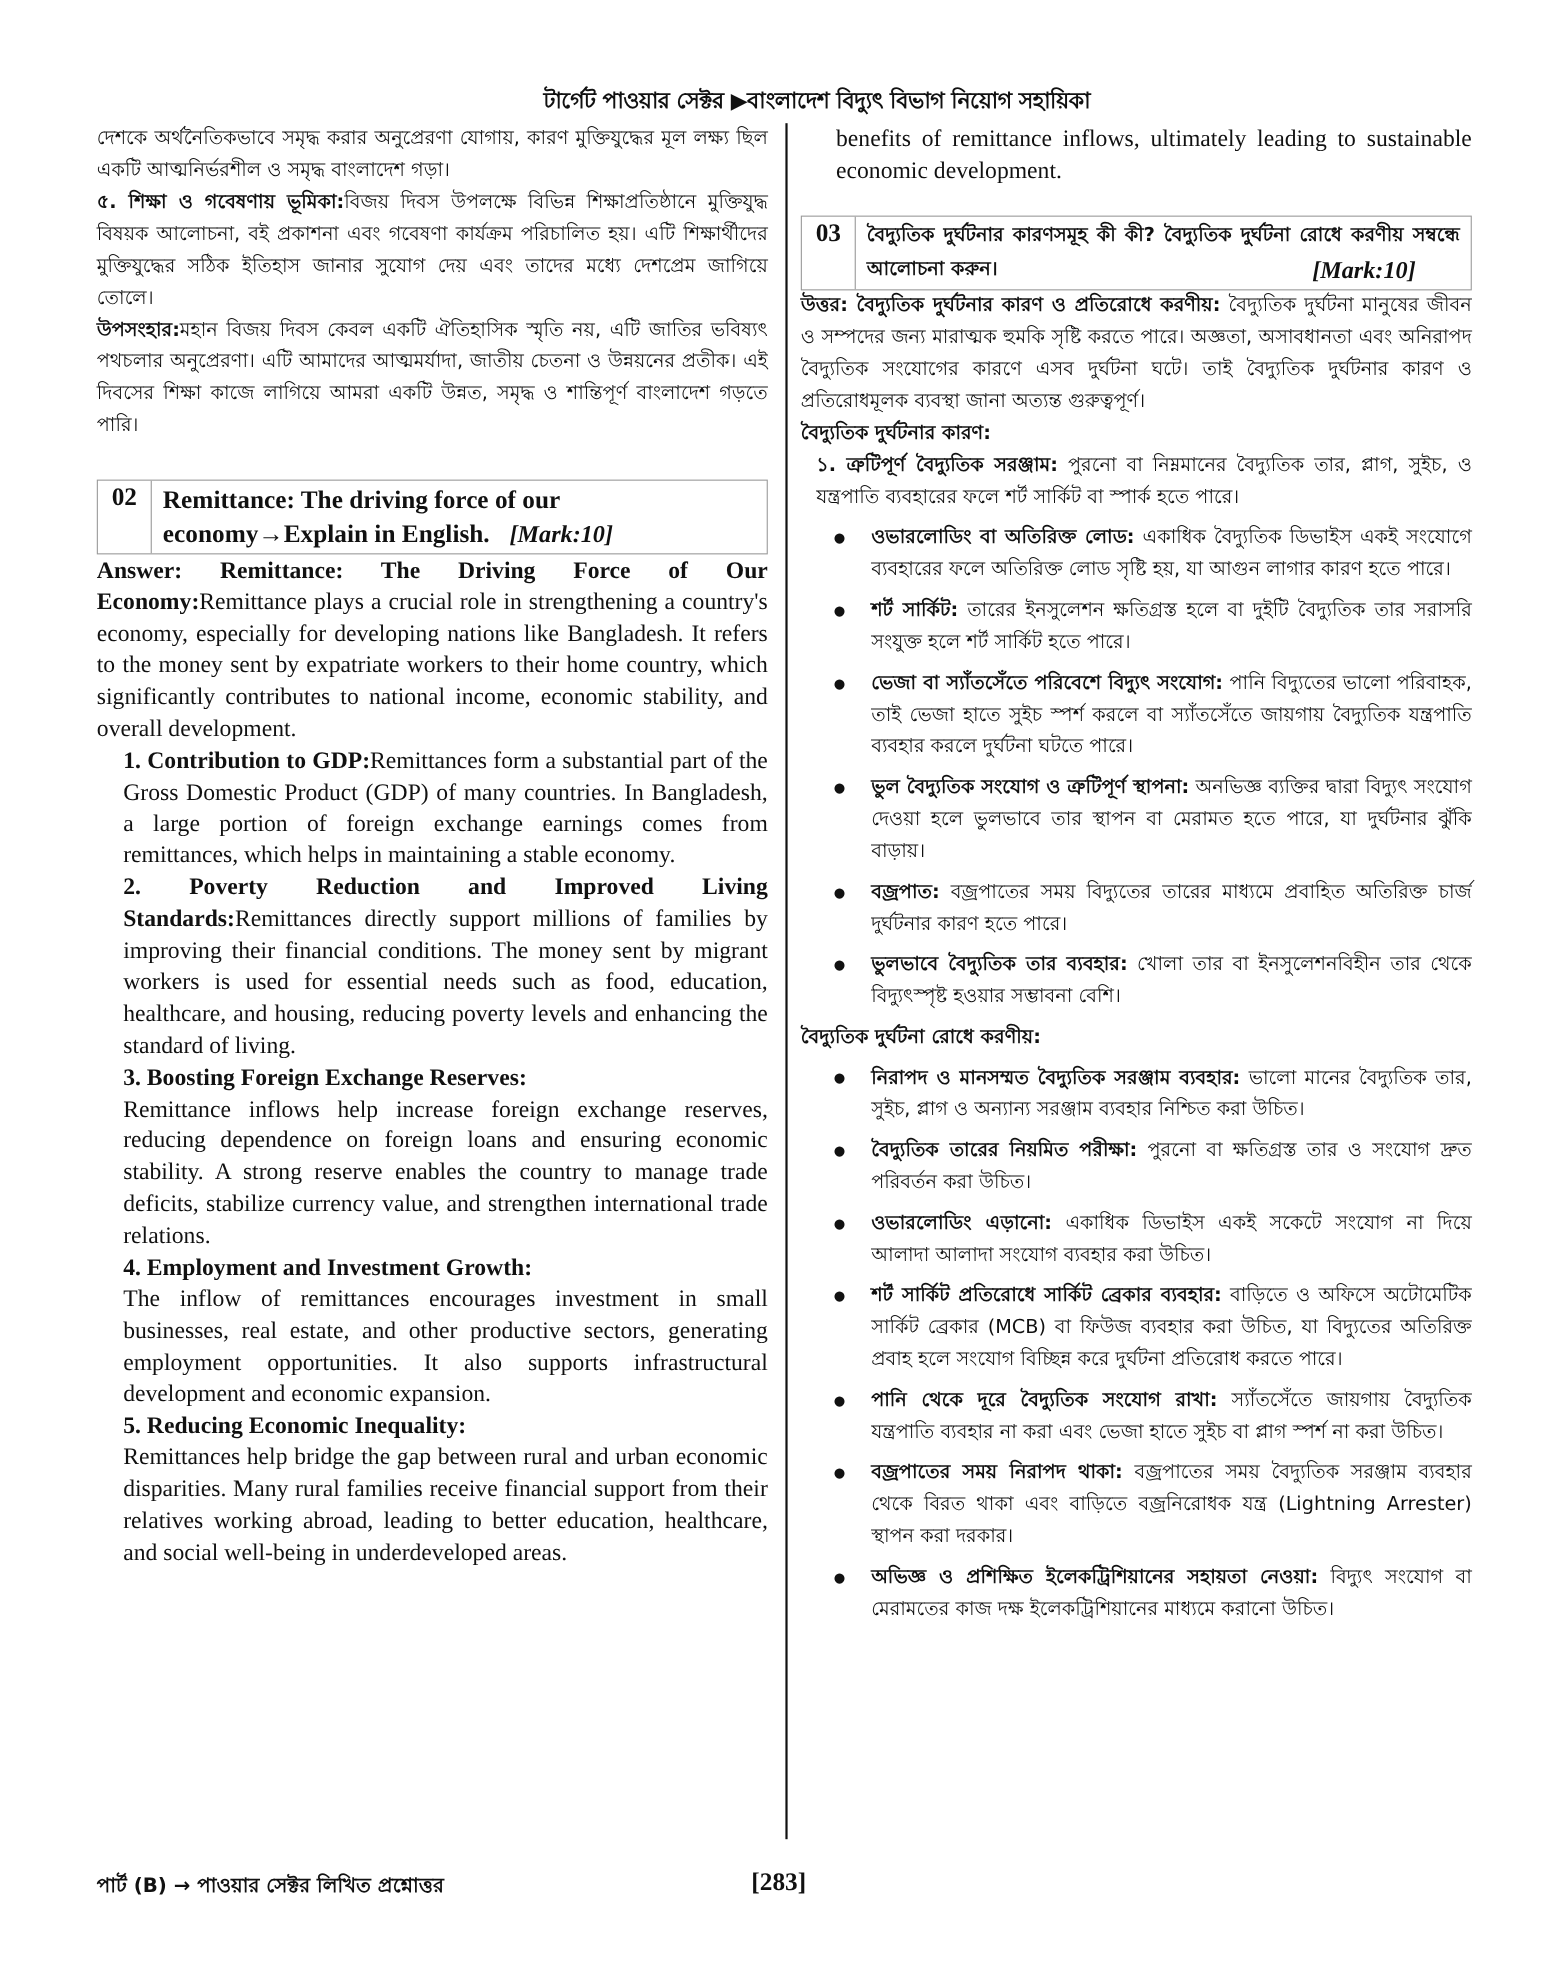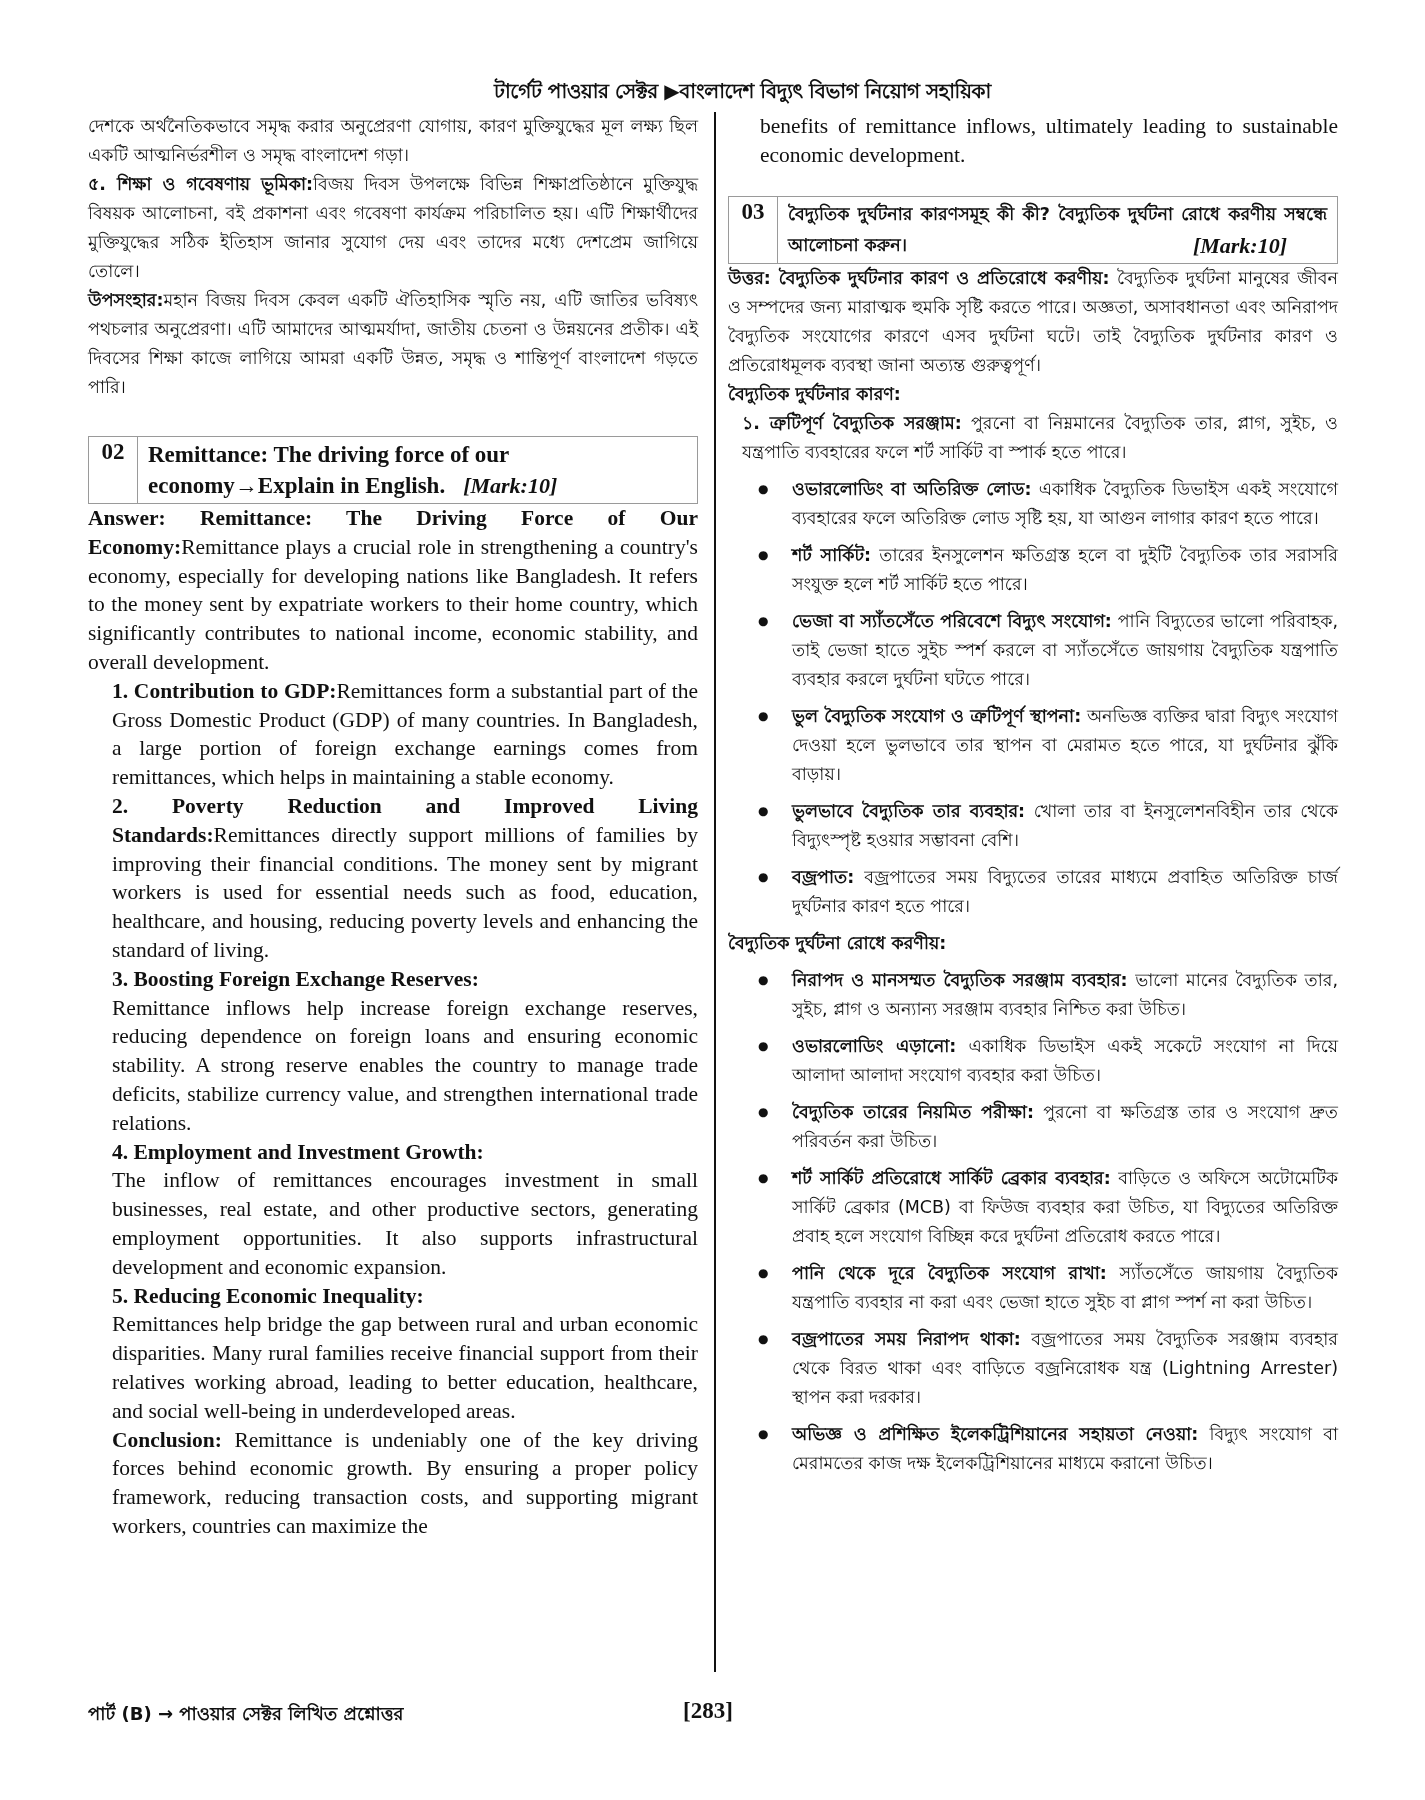--- a/index.html
+++ b/index.html
@@ -50,21 +50,20 @@
     </div>
   </div>
 
   <div class="en">
     <p><b>Answer: Remittance: The Driving Force of Our Economy:</b><span>Remittance plays a crucial role in strengthening a country's economy, especially for developing nations like Bangladesh. It refers to the money sent by expatriate workers to their home country, which significantly contributes to national income, economic stability, and overall development.</span></p>
     <p class="indent-sm" style="padding-left:24px"><b>1. Contribution to GDP:</b><span>Remittances form a substantial part of the Gross Domestic Product (GDP) of many countries. In Bangladesh, a large portion of foreign exchange earnings comes from remittances, which helps in maintaining a stable economy.</span></p>
     <p style="padding-left:24px"><b>2. Poverty Reduction and Improved Living Standards:</b><span>Remittances directly support millions of families by improving their financial conditions. The money sent by migrant workers is used for essential needs such as food, education, healthcare, and housing, reducing poverty levels and enhancing the standard of living.</span></p>
     <p style="padding-left:24px"><b>3. Boosting Foreign Exchange Reserves:</b><br><span>Remittance inflows help increase foreign exchange reserves, reducing dependence on foreign loans and ensuring economic stability. A strong reserve enables the country to manage trade deficits, stabilize currency value, and strengthen international trade relations.</span></p>
     <p style="padding-left:24px"><b>4. Employment and Investment Growth:</b><br><span>The inflow of remittances encourages investment in small businesses, real estate, and other productive sectors, generating employment opportunities. It also supports infrastructural development and economic expansion.</span></p>
     <p style="padding-left:24px"><b>5. Reducing Economic Inequality:</b><br><span>Remittances help bridge the gap between rural and urban economic disparities. Many rural families receive financial support from their relatives working abroad, leading to better education, healthcare, and social well-being in underdeveloped areas.</span></p>
-    <p style="padding-left:24px"><b>Conclusion:</b> <span>Remittance is undeniably one of the key driving forces behind economic growth. By ensuring a proper policy framework, reducing transaction costs, and supporting migrant workers, countries can maximize the</span></p>
   </div>
 </div>
 
 <div class="col col-right">
   <p class="en" style="padding-left:32px">benefits of remittance inflows, ultimately leading to sustainable economic development.</p>
 
   <div style="height:26px"></div>
 
   <div class="qbox">
     <div class="qnum">03</div>
@@ -76,28 +75,28 @@
 
   <div class="bn">
     <p><b>উত্তর: বৈদ্যুতিক দুর্ঘটনার কারণ ও প্রতিরোধে করণীয়:</b> <span>বৈদ্যুতিক দুর্ঘটনা মানুষের জীবন ও সম্পদের জন্য মারাত্মক হুমকি সৃষ্টি করতে পারে। অজ্ঞতা, অসাবধানতা এবং অনিরাপদ বৈদ্যুতিক সংযোগের কারণে এসব দুর্ঘটনা ঘটে। তাই বৈদ্যুতিক দুর্ঘটনার কারণ ও প্রতিরোধমূলক ব্যবস্থা জানা অত্যন্ত গুরুত্বপূর্ণ।</span></p>
     <p class="sub-head">বৈদ্যুতিক দুর্ঘটনার কারণ:</p>
     <p style="padding-left:14px"><b>১. ত্রুটিপূর্ণ বৈদ্যুতিক সরঞ্জাম:</b> <span>পুরনো বা নিম্নমানের বৈদ্যুতিক তার, প্লাগ, সুইচ, ও যন্ত্রপাতি ব্যবহারের ফলে শর্ট সার্কিট বা স্পার্ক হতে পারে।</span></p>
     <ul class="bul" style="margin-top:8px">
       <li><b>ওভারলোডিং বা অতিরিক্ত লোড:</b> <span>একাধিক বৈদ্যুতিক ডিভাইস একই সংযোগে ব্যবহারের ফলে অতিরিক্ত লোড সৃষ্টি হয়, যা আগুন লাগার কারণ হতে পারে।</span></li>
       <li><b>শর্ট সার্কিট:</b> <span>তারের ইনসুলেশন ক্ষতিগ্রস্ত হলে বা দুইটি বৈদ্যুতিক তার সরাসরি সংযুক্ত হলে শর্ট সার্কিট হতে পারে।</span></li>
       <li><b>ভেজা বা স্যাঁতসেঁতে পরিবেশে বিদ্যুৎ সংযোগ:</b> <span>পানি বিদ্যুতের ভালো পরিবাহক, তাই ভেজা হাতে সুইচ স্পর্শ করলে বা স্যাঁতসেঁতে জায়গায় বৈদ্যুতিক যন্ত্রপাতি ব্যবহার করলে দুর্ঘটনা ঘটতে পারে।</span></li>
       <li><b>ভুল বৈদ্যুতিক সংযোগ ও ত্রুটিপূর্ণ স্থাপনা:</b> <span>অনভিজ্ঞ ব্যক্তির দ্বারা বিদ্যুৎ সংযোগ দেওয়া হলে ভুলভাবে তার স্থাপন বা মেরামত হতে পারে, যা দুর্ঘটনার ঝুঁকি বাড়ায়।</span></li>
+      <li><b>বজ্রপাত:</b> <span>বজ্রপাতের সময় বিদ্যুতের তারের মাধ্যমে প্রবাহিত অতিরিক্ত চার্জ দুর্ঘটনার কারণ হতে পারে।</span></li>
       <li><b>ভুলভাবে বৈদ্যুতিক তার ব্যবহার:</b> <span>খোলা তার বা ইনসুলেশনবিহীন তার থেকে বিদ্যুৎস্পৃষ্ট হওয়ার সম্ভাবনা বেশি।</span></li>
-      <li><b>বজ্রপাত:</b> <span>বজ্রপাতের সময় বিদ্যুতের তারের মাধ্যমে প্রবাহিত অতিরিক্ত চার্জ দুর্ঘটনার কারণ হতে পারে।</span></li>
     </ul>
     <p class="sub-head">বৈদ্যুতিক দুর্ঘটনা রোধে করণীয়:</p>
     <ul class="bul" style="margin-top:8px">
       <li><b>নিরাপদ ও মানসম্মত বৈদ্যুতিক সরঞ্জাম ব্যবহার:</b> <span>ভালো মানের বৈদ্যুতিক তার, সুইচ, প্লাগ ও অন্যান্য সরঞ্জাম ব্যবহার নিশ্চিত করা উচিত।</span></li>
+      <li><b>বৈদ্যুতিক তারের নিয়মিত পরীক্ষা:</b> <span>পুরনো বা ক্ষতিগ্রস্ত তার ও সংযোগ দ্রুত পরিবর্তন করা উচিত।</span></li>
       <li><b>ওভারলোডিং এড়ানো:</b> <span>একাধিক ডিভাইস একই সকেটে সংযোগ না দিয়ে আলাদা আলাদা সংযোগ ব্যবহার করা উচিত।</span></li>
-      <li><b>বৈদ্যুতিক তারের নিয়মিত পরীক্ষা:</b> <span>পুরনো বা ক্ষতিগ্রস্ত তার ও সংযোগ দ্রুত পরিবর্তন করা উচিত।</span></li>
       <li><b>শর্ট সার্কিট প্রতিরোধে সার্কিট ব্রেকার ব্যবহার:</b> <span>বাড়িতে ও অফিসে অটোমেটিক সার্কিট ব্রেকার (MCB) বা ফিউজ ব্যবহার করা উচিত, যা বিদ্যুতের অতিরিক্ত প্রবাহ হলে সংযোগ বিচ্ছিন্ন করে দুর্ঘটনা প্রতিরোধ করতে পারে।</span></li>
       <li><b>পানি থেকে দূরে বৈদ্যুতিক সংযোগ রাখা:</b> <span>স্যাঁতসেঁতে জায়গায় বৈদ্যুতিক যন্ত্রপাতি ব্যবহার না করা এবং ভেজা হাতে সুইচ বা প্লাগ স্পর্শ না করা উচিত।</span></li>
       <li><b>বজ্রপাতের সময় নিরাপদ থাকা:</b> <span>বজ্রপাতের সময় বৈদ্যুতিক সরঞ্জাম ব্যবহার থেকে বিরত থাকা এবং বাড়িতে বজ্রনিরোধক যন্ত্র (Lightning Arrester) স্থাপন করা দরকার।</span></li>
       <li><b>অভিজ্ঞ ও প্রশিক্ষিত ইলেকট্রিশিয়ানের সহায়তা নেওয়া:</b> <span>বিদ্যুৎ সংযোগ বা মেরামতের কাজ দক্ষ ইলেকট্রিশিয়ানের মাধ্যমে করানো উচিত।</span></li>
     </ul>
   </div>
 </div>
 
 <div class="footer-left">পার্ট (B) → পাওয়ার সেক্টর লিখিত প্রশ্নোত্তর</div>
 <div class="footer-page">[283]</div>

